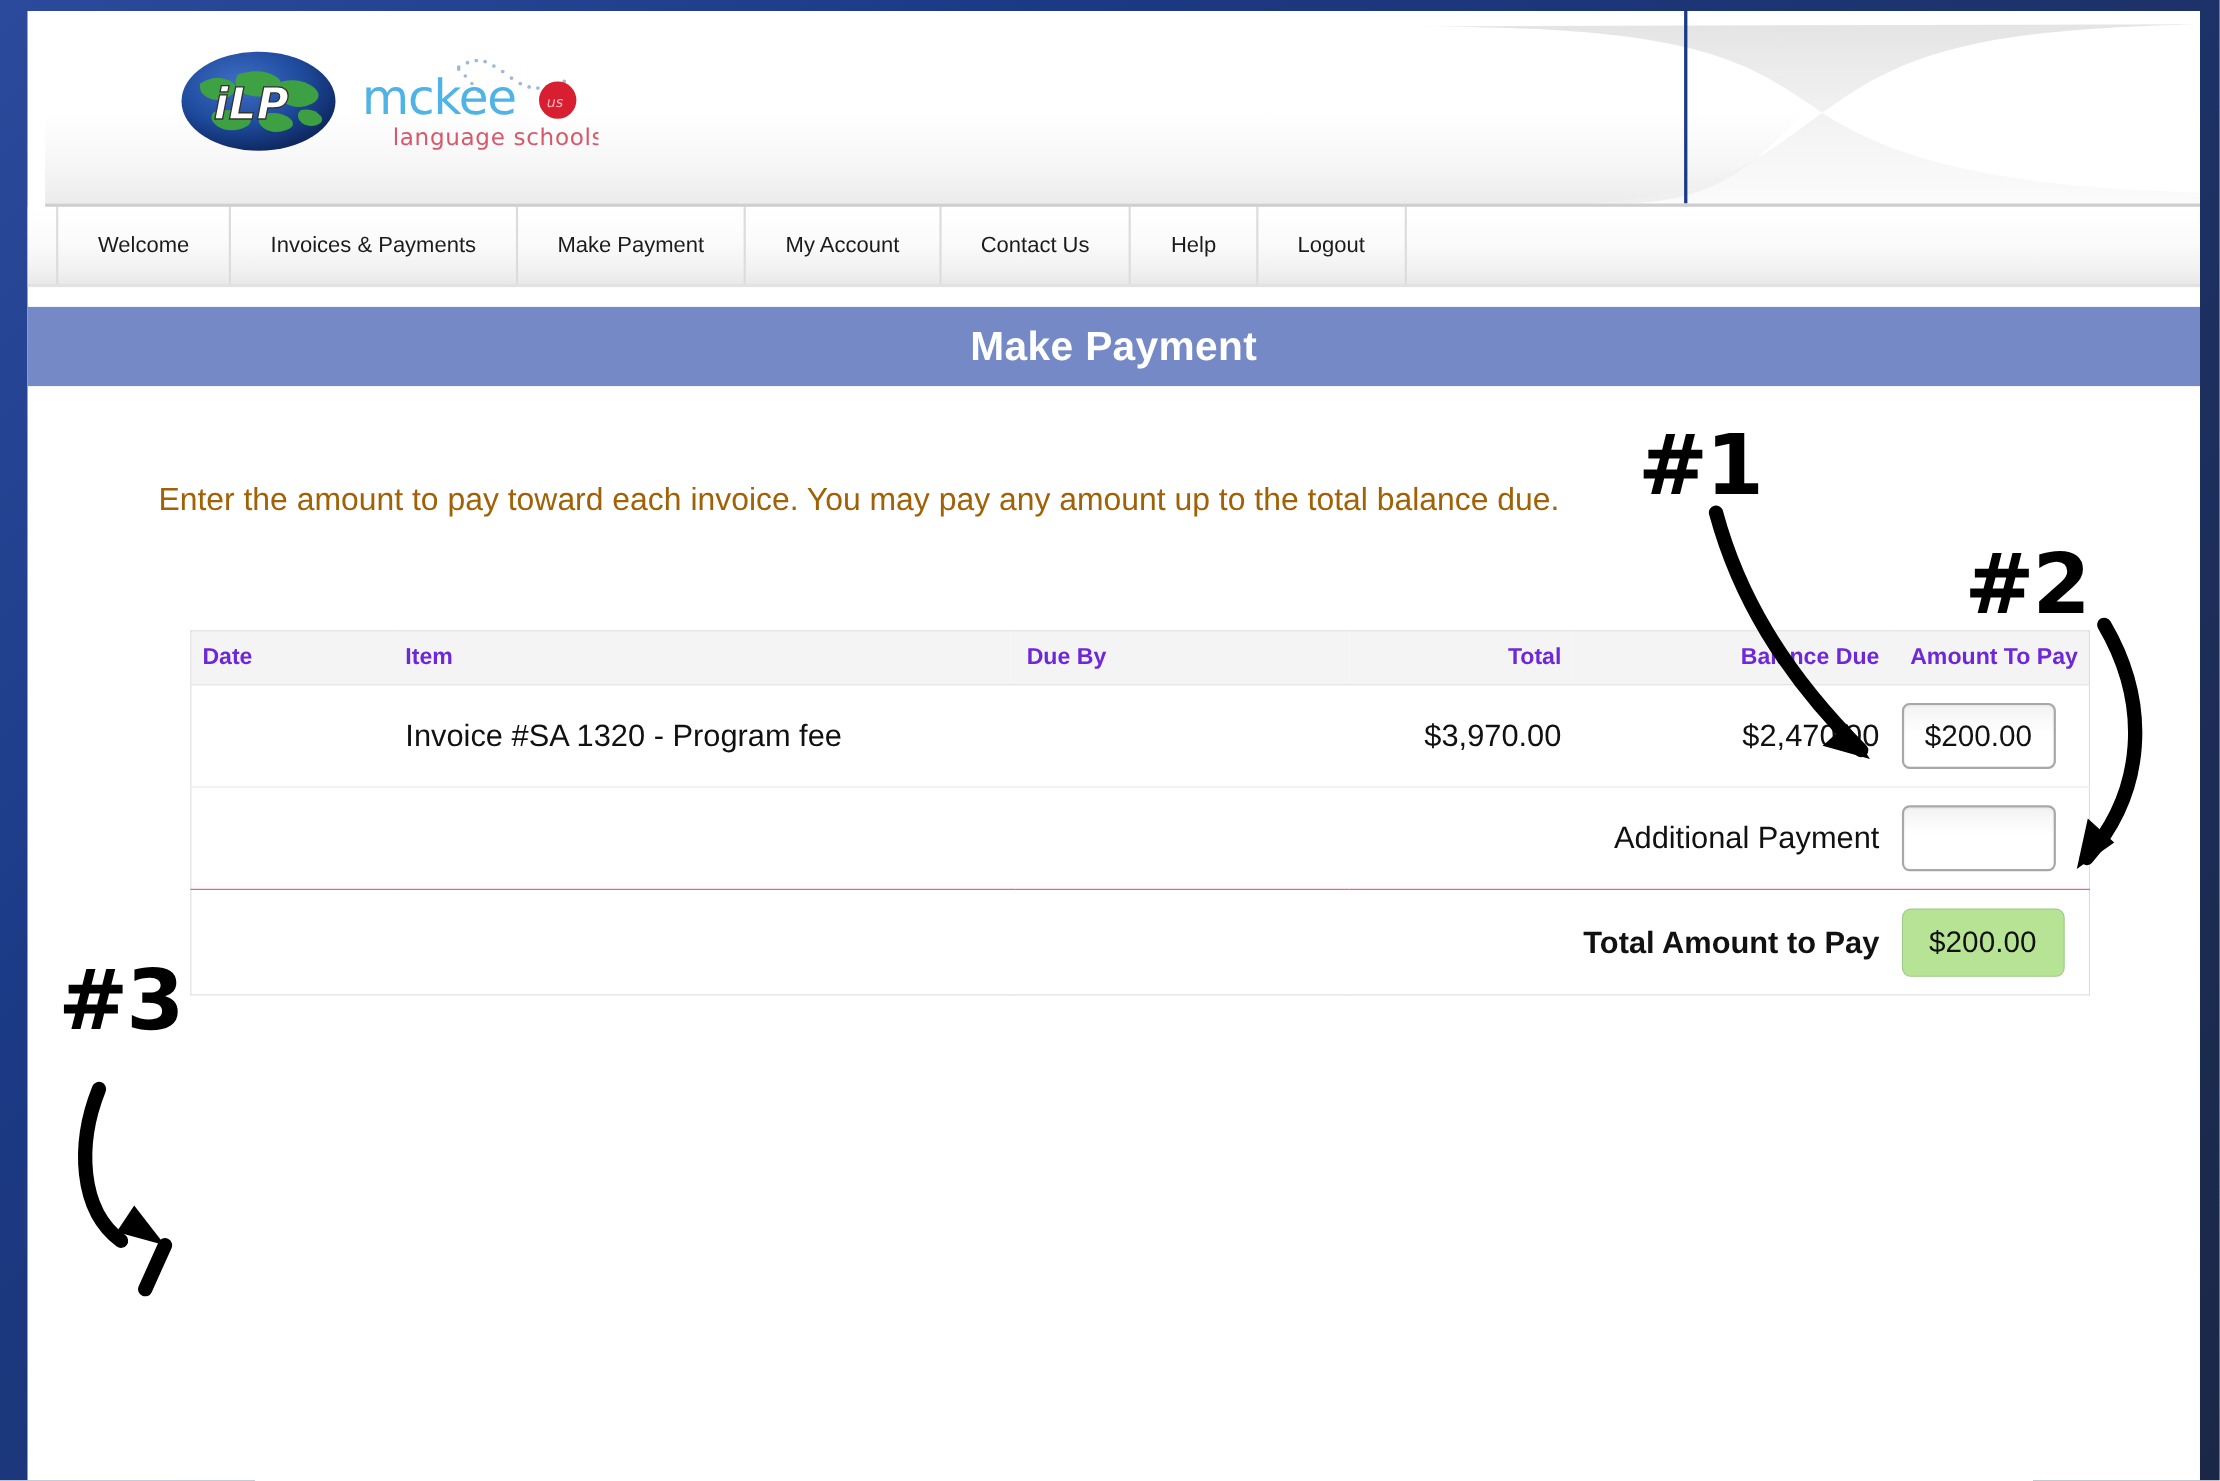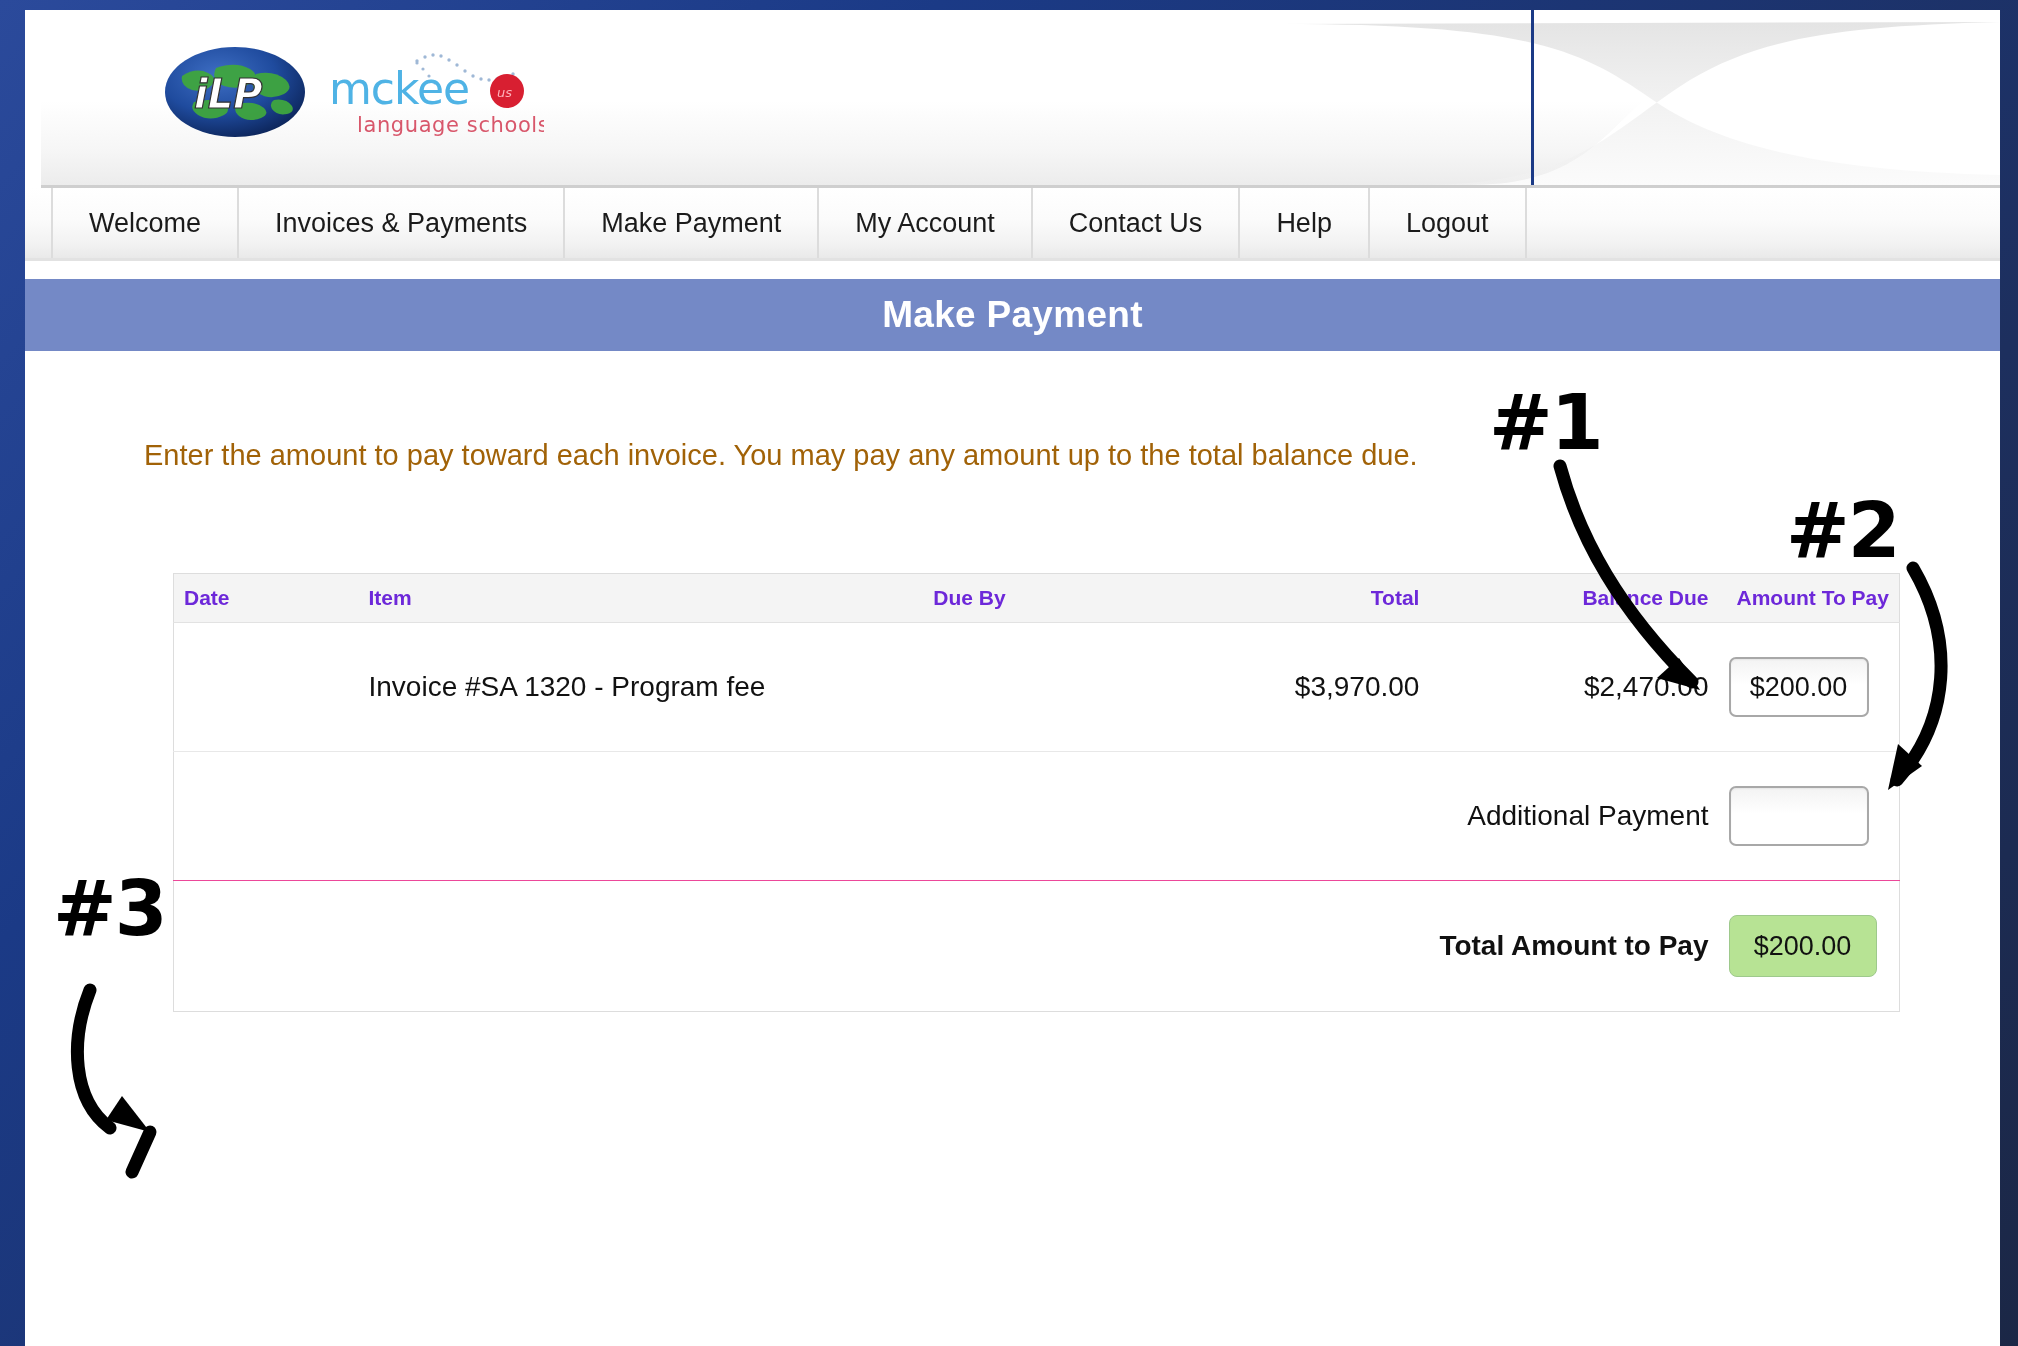--- a/index.html
+++ b/index.html
@@ -88,21 +88,21 @@
     display: flex;
     align-items: stretch;
     padding-left: 26px;
   }
 
   .nav-item {
     display: flex;
     align-items: center;
     justify-content: center;
     padding: 0 36px;
-    font-size: 27px;
+    font-size: 20px;
     color: #1b1b1b;
     border-right: 2px solid #dcdcdc;
     white-space: nowrap;
     cursor: pointer;
   }
   .nav-item:first-child { border-left: 2px solid #dcdcdc; }
 
   
   .title-banner {
     height: 72px;
@@ -150,21 +150,21 @@
     font-weight: bold;
     color: #6d28d9;
     text-align: left;
     padding: 12px 10px;
     border-bottom: 1px solid #e2e2e2;
     white-space: nowrap;
   }
   .invoice-table td {
     font-size: 28px;
     color: #111;
-    padding: 34px 10px;
+    padding: 16px 10px;
     border-bottom: 1px solid #e8e8e8;
     vertical-align: middle;
   }
   .col-date   { width: 200px; }
   .col-item   { width: 620px; }
   .col-dueby  { width: 330px; }
   .col-total  { width: 210px; text-align: right; }
   .col-bal    { width: 210px; text-align: right; }
   .col-pay    { width: 175px; text-align: right; }
 

